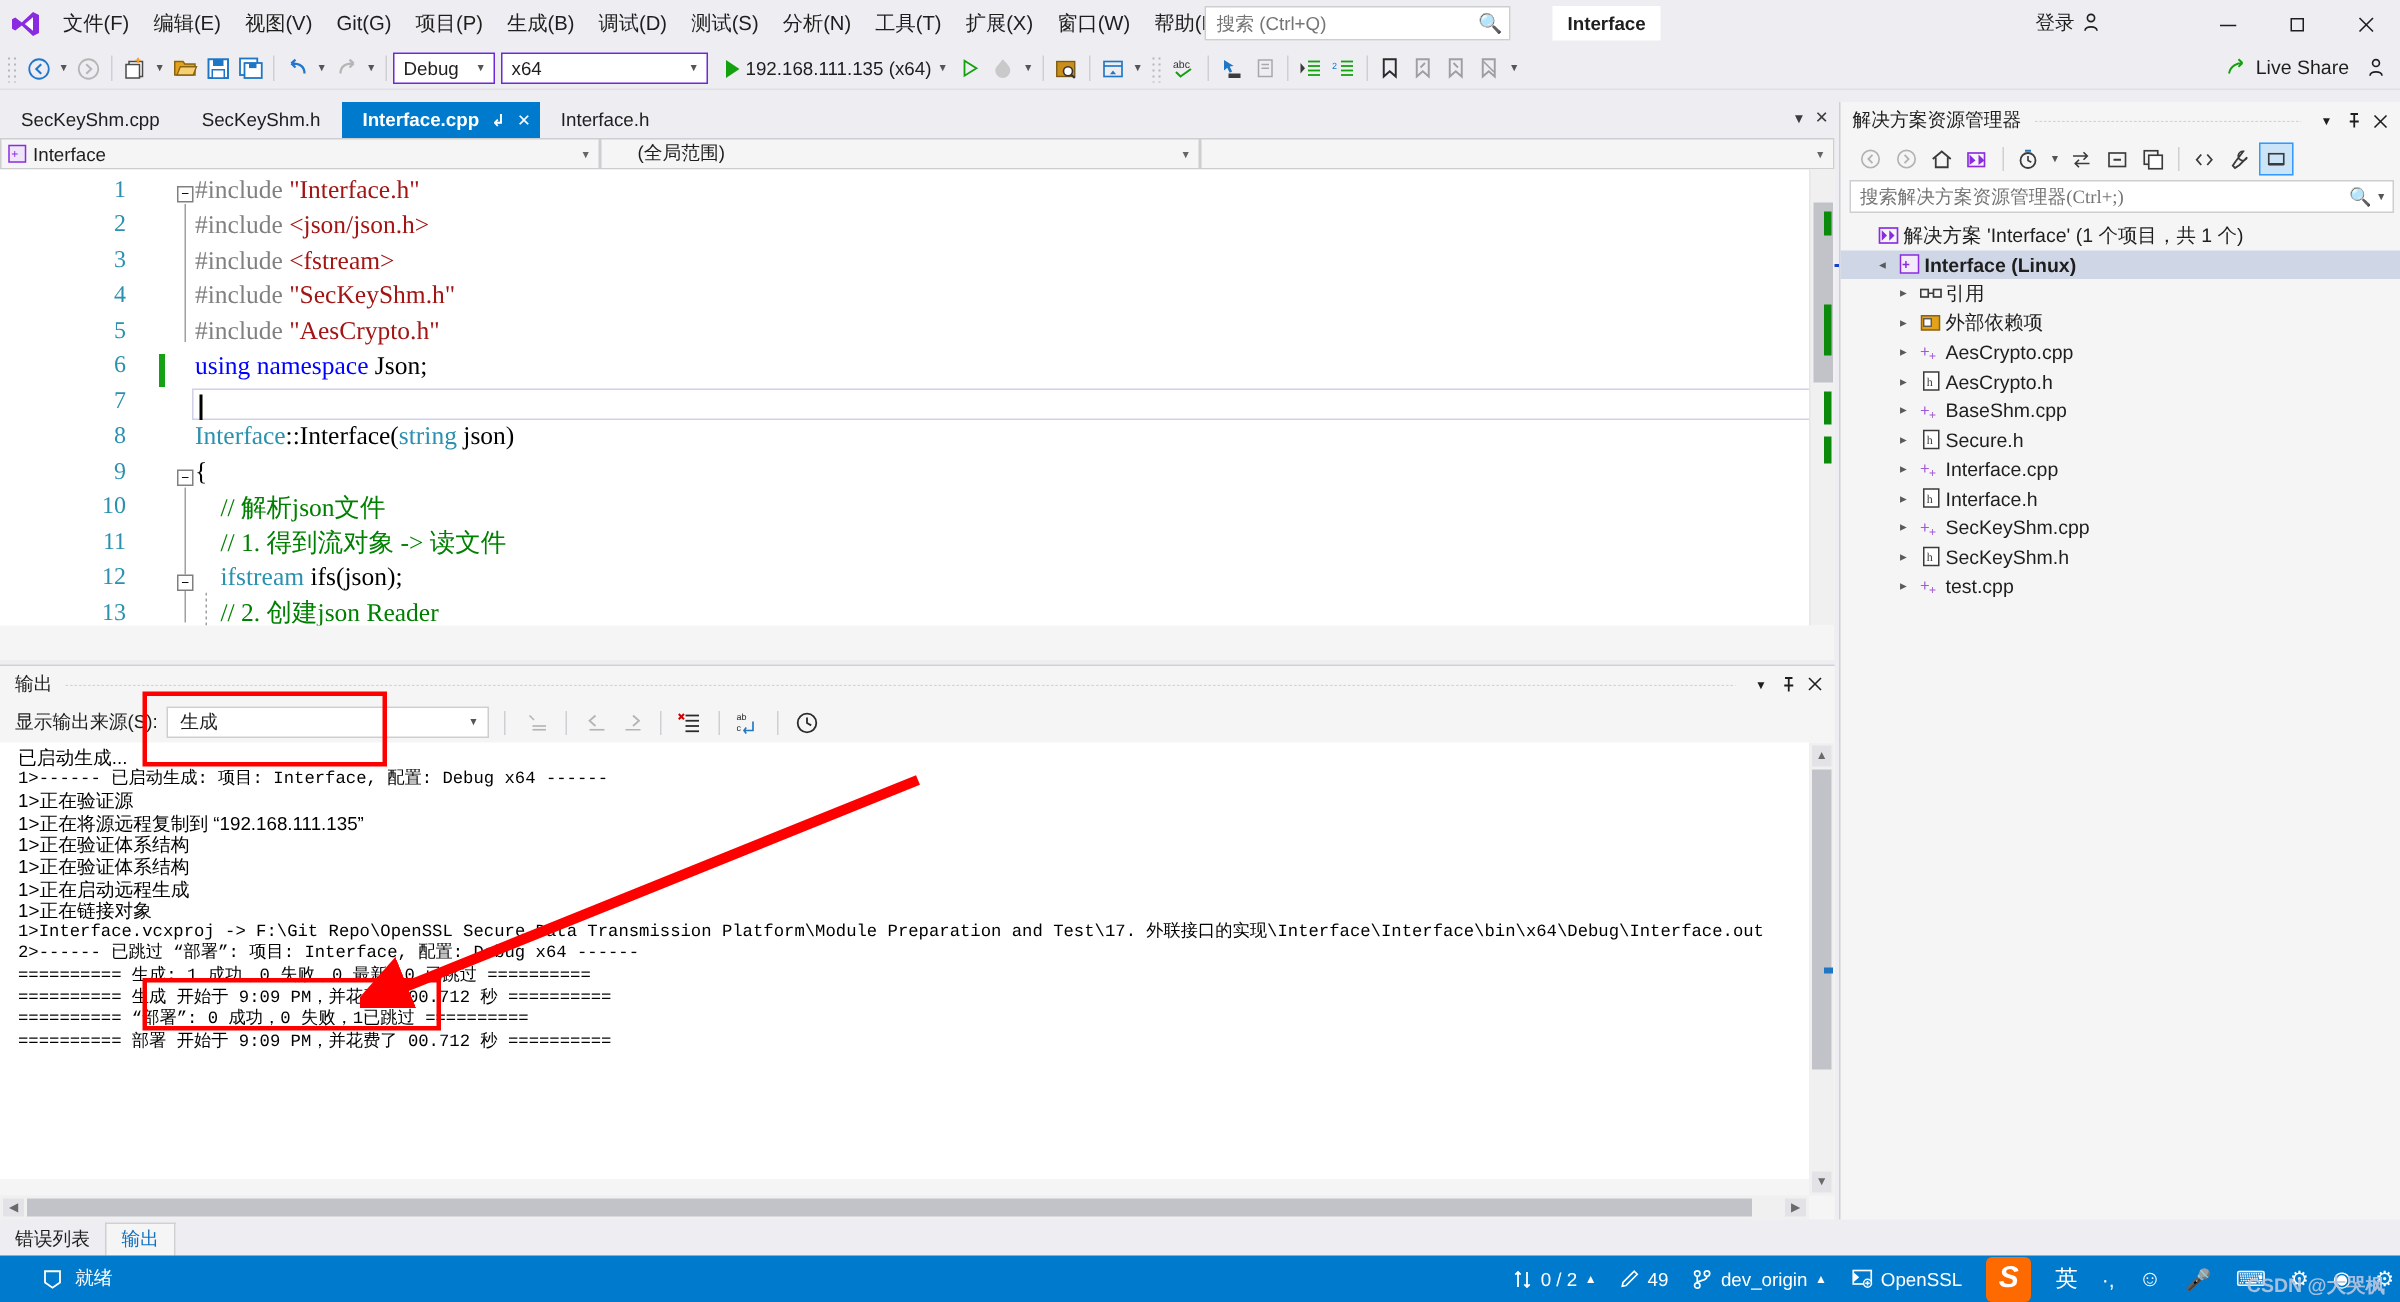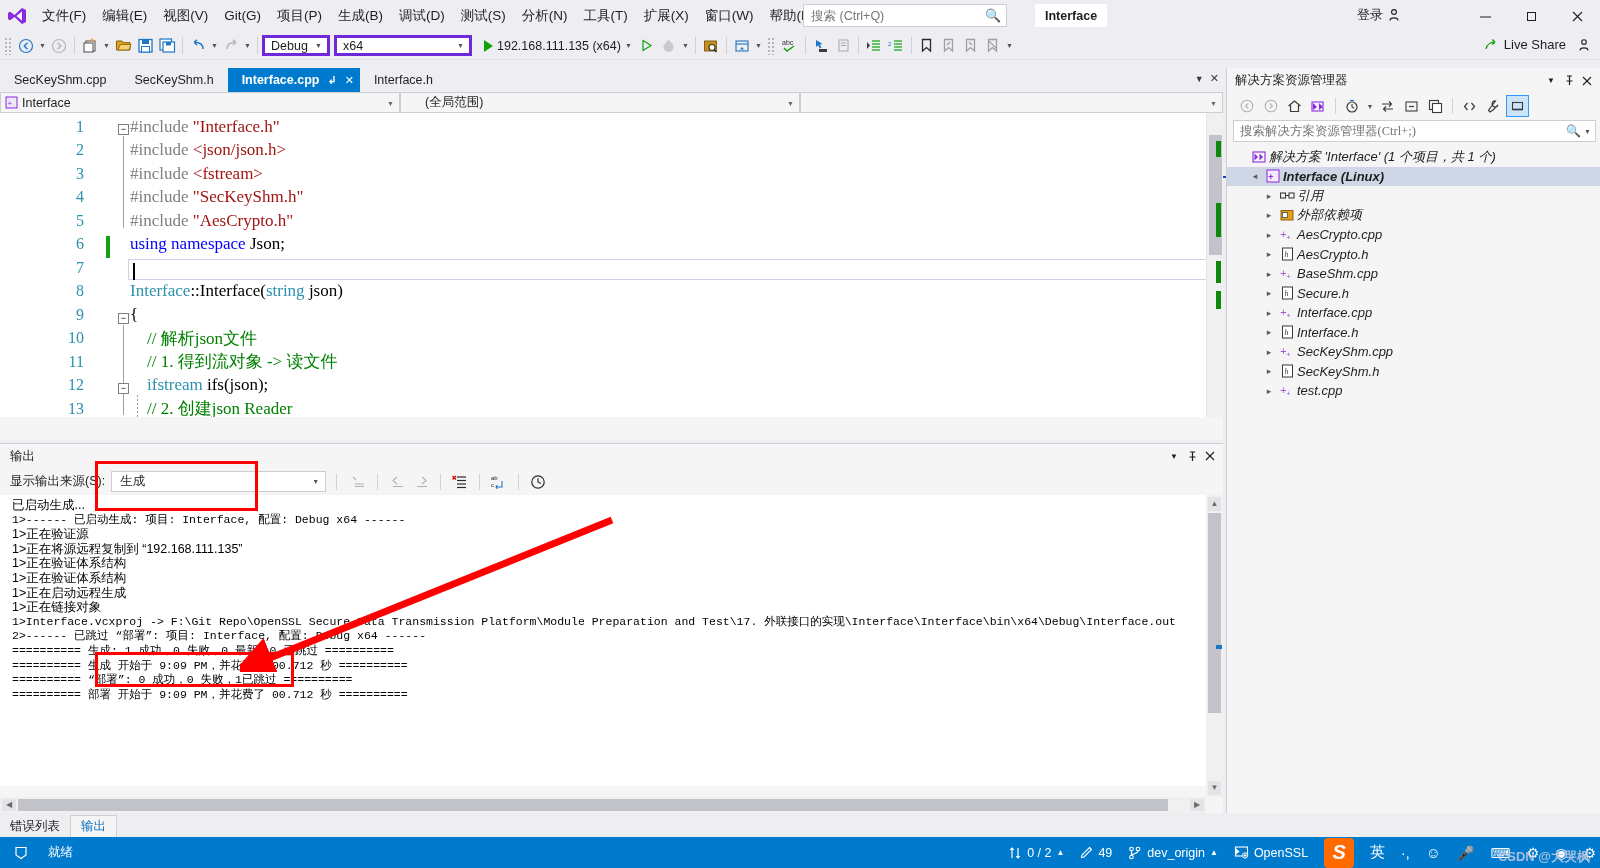--- a/index.html
+++ b/index.html
@@ -51,21 +51,21 @@
     background:#eeeef2; display:flex; align-items:center; padding-left:4px;
     border-bottom:1px solid #e0e0e4;
   }
   .tb-grip { width:9px; height:18px; margin-right:2px;
      background-image: radial-gradient(#b0b0b0 1px, transparent 1px);
      background-size: 4px 4px; opacity:.9; }
   .tb-btn { width:22px; height:22px; display:flex; align-items:center; justify-content:center; }
   .tb-caret { width:11px; height:22px; display:flex; align-items:center; justify-content:center; font-size:7px; color:#555; }
   .tb-sep { width:1px; height:17px; background:#d0d0d4; margin:0 4px; }
   .tb-combo {
-    height:21px; border:3px solid #6d28d9; background:#fff; display:flex;
+    height:21px; border:1px solid #6d28d9; background:#fff; display:flex;
     align-items:center; padding-left:6px; font-size:12.5px; position:relative;
   }
   .tb-combo .arr { position:absolute; right:5px; font-size:7px; color:#555; }
   .tb-run { display:flex; align-items:center; gap:4px; padding:0 4px; font-size:12.5px; color:#1e1e1e; }
   .tri-green { width:0;height:0;border-left:9px solid #13a10e;border-top:6px solid transparent;border-bottom:6px solid transparent; }
   .live-share { position:absolute; right:34px; top:5px; display:flex; align-items:center; gap:5px; font-size:13px; }
 
   
   .editor-region { position:absolute; left:0; top:68px; width:1223px; height:372px; background:#f5f5f5; }
   .tabstrip { position:absolute; left:0; top:0; width:1223px; height:24px; background:#eeeef2; display:flex; align-items:flex-end; }
@@ -120,21 +120,21 @@
   .sol-header .dots { flex:1; height:1px; margin:0 8px;
      background-image:radial-gradient(#b4b4b4 .9px, transparent .9px); background-size:3px 3px; }
   .sol-hbtn { width:18px; height:20px; display:flex; align-items:center; justify-content:center; font-size:12px; color:#1e1e1e;}
   .sol-toolbar { height:26px; display:flex; align-items:center; padding-left:8px; gap:1px; }
   .sol-tbtn { width:23px; height:22px; display:flex; align-items:center; justify-content:center; }
   .sol-tbtn.sel { border:1px solid #3399ff; background:#cce4f7; }
   .sol-search { height:22px; margin:1px 4px 0 6px; border:1px solid #ccced0; background:#fff;
      display:flex; align-items:center; padding:0 4px 0 6px; }
   .sol-search input { flex:1; border:none; outline:none; font-size:12.5px; color:#717171;
      font-family:Liberation Serif, serif; background:transparent; }
-  .sol-tree { margin-top:5px; font-size:13px;font-style:italic; }
+  .sol-tree { margin-top:5px; font-size:13px; }
   .tnode { height:19.5px; display:flex; align-items:center; padding-left:6px; white-space:nowrap; }
   .tnode.sel { background:#cfd6e5; font-weight:bold; }
   .tw { width:16px; text-align:center; color:#5a5a5a; font-size:9px; }
   .ticon { width:20px; display:flex; align-items:center; justify-content:center; }
 
   
   .out-panel { position:absolute; left:0; top:443px; width:1223px; height:370px; background:#f5f5f5;
      border-top:1px solid #cfcfd4; }
   .out-header { height:24px; display:flex; align-items:center; padding:0 4px 0 10px; font-size:12.5px; }
   .out-header .dots { flex:1; height:1px; margin:0 8px;
@@ -150,21 +150,21 @@
   .out-hscroll { position:absolute; left:0; bottom:0; right:17px; height:16px; background:#f0f0f0; }
   .out-vscroll { position:absolute; right:0; top:51px; bottom:16px; width:17px; background:#f0f0f0; }
 
   .bottom-tabs { position:absolute; left:0; top:813px; width:1223px; height:24px; background:#eeeef2; display:flex; align-items:flex-end;}
   .btab { height:22px; padding:0 10px; display:flex; align-items:center; font-size:12.5px; }
   .btab.active { background:#f5f5f5; color:#0e70c0; border:1px solid #cfcfd4; border-bottom:none; }
 
   
   .statusbar { position:absolute; left:0; top:837px; width:1600px; height:31px; background:#007acc;
      color:#fff; display:flex; align-items:center; font-size:12.5px; }
-  .sb-left { display:flex; align-items:center; gap:20px; padding-left:14px; }
+  .sb-left { display:flex; align-items:center; gap:8px; padding-left:28px; }
   .sb-right { position:absolute; right:0; display:flex; align-items:center; gap:16px; padding-right:4px; }
   .sb-item { display:flex; align-items:center; gap:5px; }
   .sogou { width:30px;height:30px;background:#ff6a00;color:#fff;border-radius:4px;font-weight:bold;
      display:flex;align-items:center;justify-content:center;font-size:20px;font-style:italic;}
 
   
   .anno-rect { position:absolute; border:3px solid #ff0000; pointer-events:none; }
   .anno-arrow { position:absolute; pointer-events:none; }
   .watermark { position:absolute; right:10px; bottom:2px; color:#b9c7e0; font-size:13px; font-weight:bold; opacity:.9;}
 </style>

